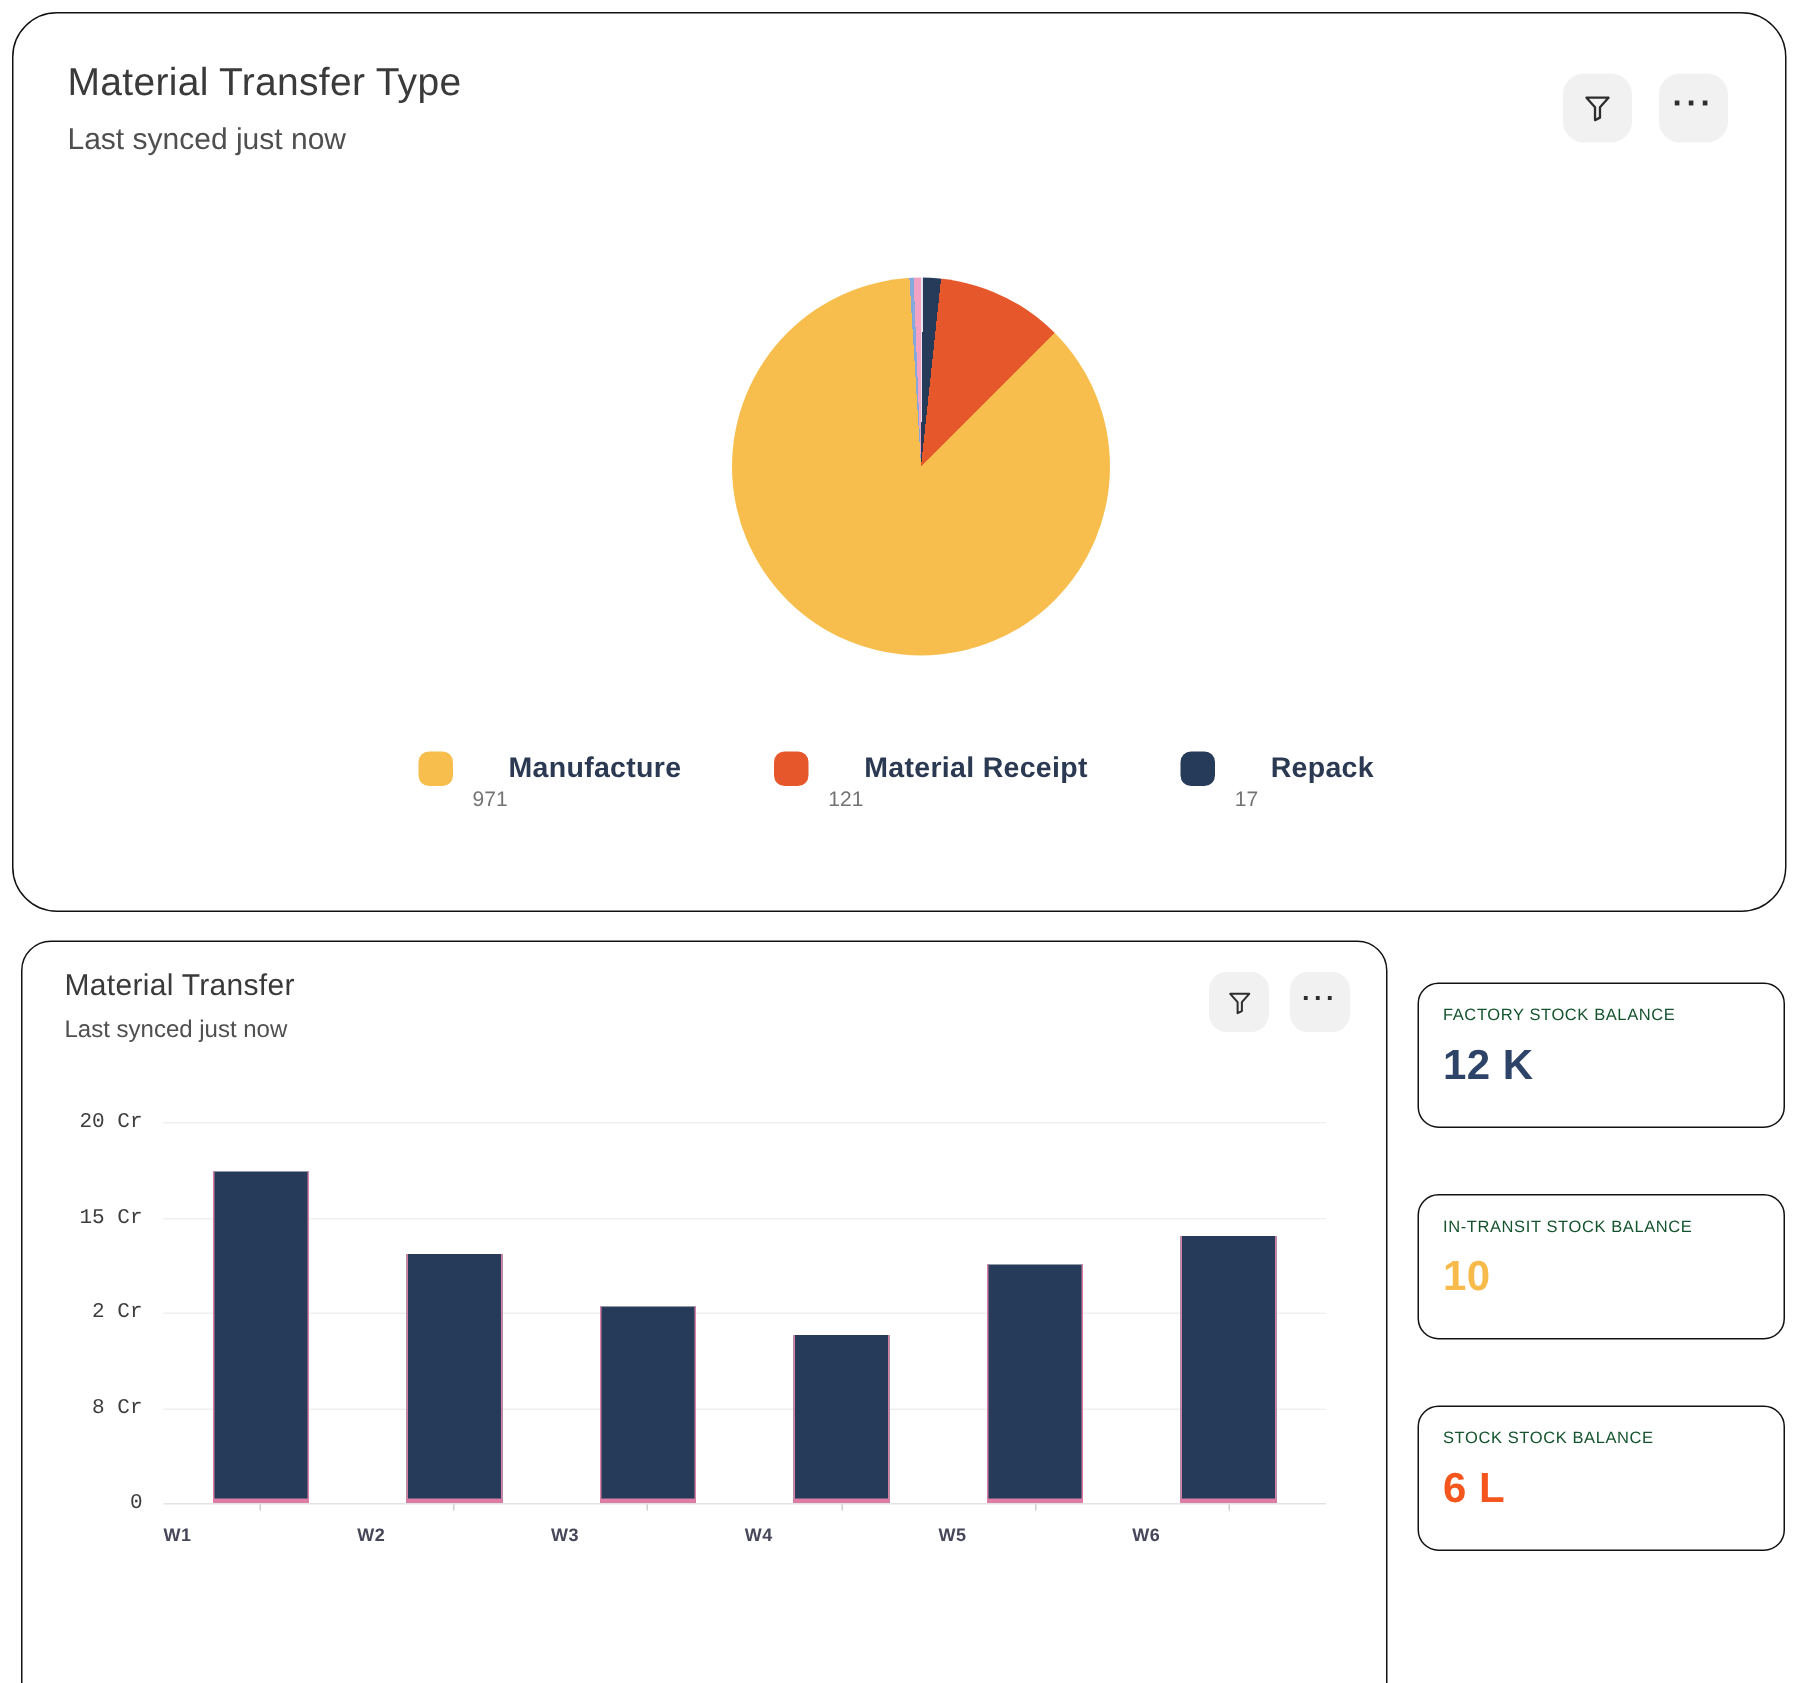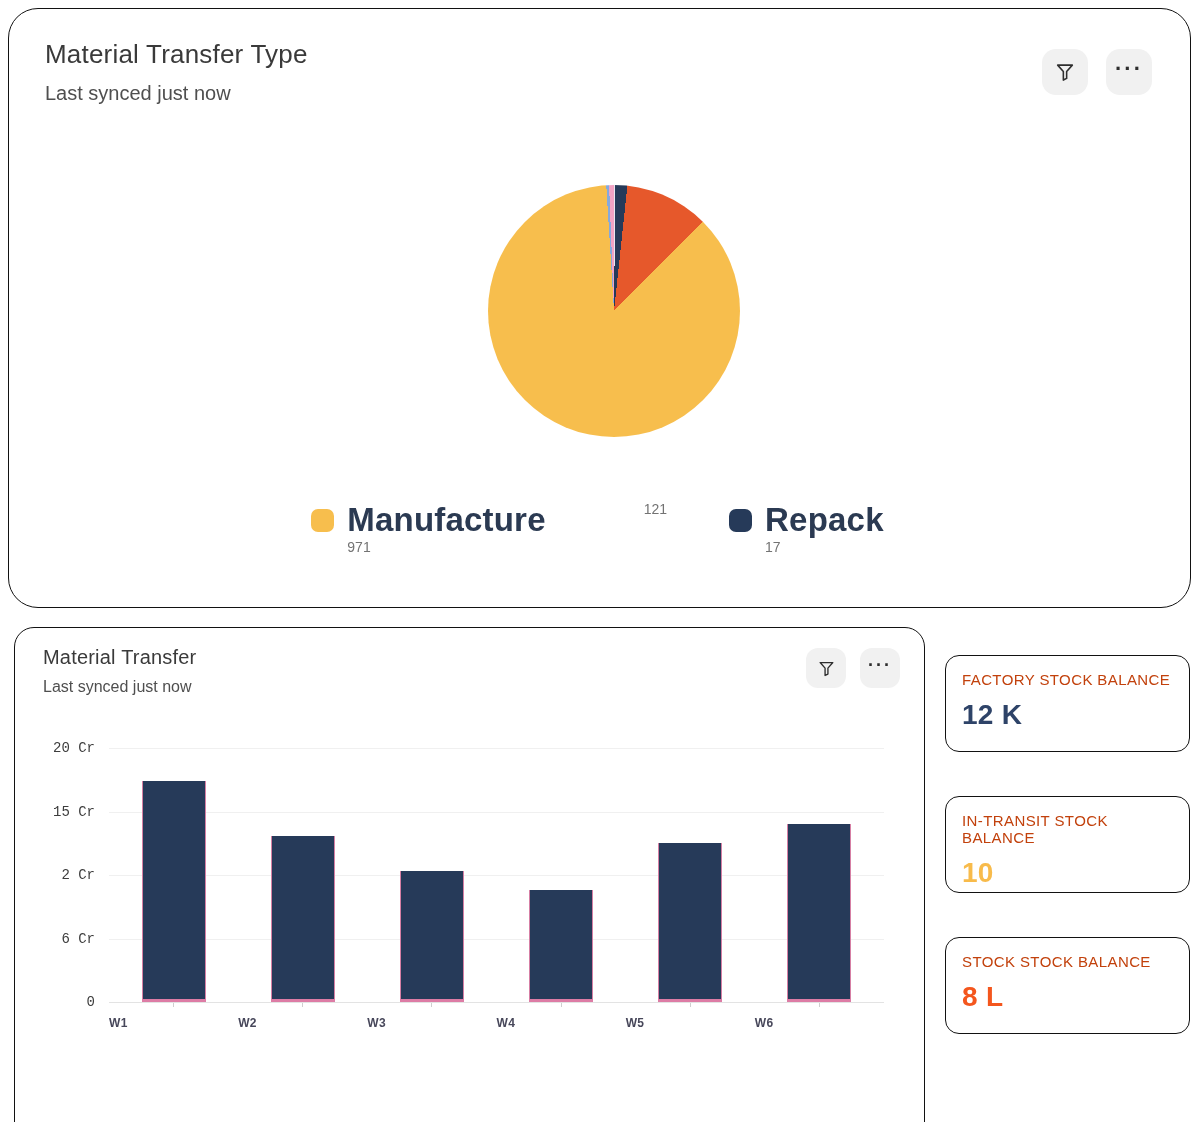--- a/index.html
+++ b/index.html
@@ -21,21 +21,21 @@
   .icon-btn svg { display:block; }
   .more-glyph { font-size:22px; font-weight:700; letter-spacing:2px; color:#2e2e2e; line-height:1; margin-top:-6px; }
 
   .pie-wrap { display:flex; justify-content:center; margin-top:80px; }
   .pie { width:252px; height:252px; border-radius:50%; margin-left:32px; }
 
   .legend { display:flex; justify-content:center; gap:62px; margin-top:64px; }
   .legend-item { display:flex; flex-direction:column; }
   .legend-top { display:flex; align-items:center; gap:13px; }
   .swatch { width:23px; height:23px; border-radius:7px; flex:0 0 auto; }
-  .legend-label { font-size:33px; font-weight:700; color:#2b3a52; letter-spacing:.2px; }
+  .legend-label { font-size:19px; font-weight:700; color:#2b3a52; letter-spacing:.2px;margin-left:24px; }
   .legend-value { font-size:14px; color:#737373; margin-left:36px; }
 
   
   .bottom-row { display:flex; align-items:flex-start; margin-top:19px; margin-left:6px; }
 
   
   .bar-card { width:911px; height:571px; border-radius:20px; padding:18px 28px 0 28px; position:relative; }
   .bar-card .card-title { font-size:20px; }
   .bar-card .card-subtitle { font-size:16px; margin-top:9px; }
   .bar-card .actions { top:20px; right:24px; gap:14px; }
@@ -53,21 +53,21 @@
   .bar::after { content:""; position:absolute; left:-1px; right:-1px; bottom:-1px; height:3px; background:#dd7ca5; }
 
   .xlabels { display:flex; margin-left:66px; margin-right:12px; margin-top:0; }
   .xcell { flex:1 1 0; text-align:left; }
   .xtick { width:1px; height:5px; background:#cfcfcf; margin:0 auto; }
   .xlab { font-size:12px; font-weight:700; color:#47475a; margin-top:9px; letter-spacing:.3px; }
 
   
   .stat-col { margin-left:20px; margin-top:28px; display:flex; flex-direction:column; gap:44px; }
   .stat-card { width:245px; height:97px; border-radius:14px; padding:15px 16px; }
-  .stat-label { font-size:15px; color:#c2410c; letter-spacing:.4px; }
+  .stat-label { font-size:11px; color:#14532d; letter-spacing:.4px; }
   .stat-value { font-size:28px; font-weight:700; margin-top:11px; letter-spacing:.3px; }
 </style>
 </head>
 <body>
 
 <div class="page">
 
   <section class="card pie-card">
     <h2 class="card-title">Material Transfer Type</h2>
     <div class="card-subtitle">Last synced just now</div>
@@ -91,20 +91,24 @@
 
     <div class="legend">
       <div class="legend-item">
         <div class="legend-top">
           <span class="swatch" style="background: rgb(247, 190, 77);"></span>
           <span class="legend-label">Manufacture</span>
         </div>
         <div class="legend-value">971</div>
       </div>
       <div class="legend-item">
+        <div class="legend-top">
+          <span class="swatch" style="background: rgb(230, 88, 43);"></span>
+          <span class="legend-label">Material Receipt</span>
+        </div>
         <div class="legend-value">121</div>
       </div>
       <div class="legend-item">
         <div class="legend-top">
           <span class="swatch" style="background: rgb(38, 58, 89);"></span>
           <span class="legend-label">Repack</span>
         </div>
         <div class="legend-value">17</div>
       </div>
     </div>
@@ -133,21 +137,21 @@
         <div class="gridrow" style="top:0%">
             <span class="ylab">20 Cr</span>
           </div>
         <div class="gridrow" style="top:25%">
             <span class="ylab">15 Cr</span>
           </div>
         <div class="gridrow" style="top:50%">
             <span class="ylab">2 Cr</span>
           </div>
         <div class="gridrow" style="top:75%">
-            <span class="ylab">6 Cr</span>
+            <span class="ylab">8 Cr</span>
           </div>
         <div class="gridrow zero" style="top:100%">
             <span class="ylab">0</span>
           </div>
 
         <div class="slots">
           <div class="slot">
               <div class="bar" style="height: 87%; background: rgb(38, 58, 89);"></div>
             </div>
           <div class="slot">
@@ -200,18 +204,18 @@
       <div class="card stat-card">
         <div class="stat-label">FACTORY STOCK BALANCE</div>
         <div class="stat-value" style="color: rgb(46, 67, 104);">12 K</div>
       </div>
       <div class="card stat-card">
         <div class="stat-label">IN-TRANSIT STOCK BALANCE</div>
         <div class="stat-value" style="color: rgb(248, 187, 75);">10</div>
       </div>
       <div class="card stat-card">
         <div class="stat-label">STOCK STOCK BALANCE</div>
-        <div class="stat-value" style="color: rgb(244, 86, 29);">8 L</div>
+        <div class="stat-value" style="color: rgb(244, 86, 29);">6 L</div>
       </div>
     </div>
 
   </div>
 </div>
 
 </body></html>

